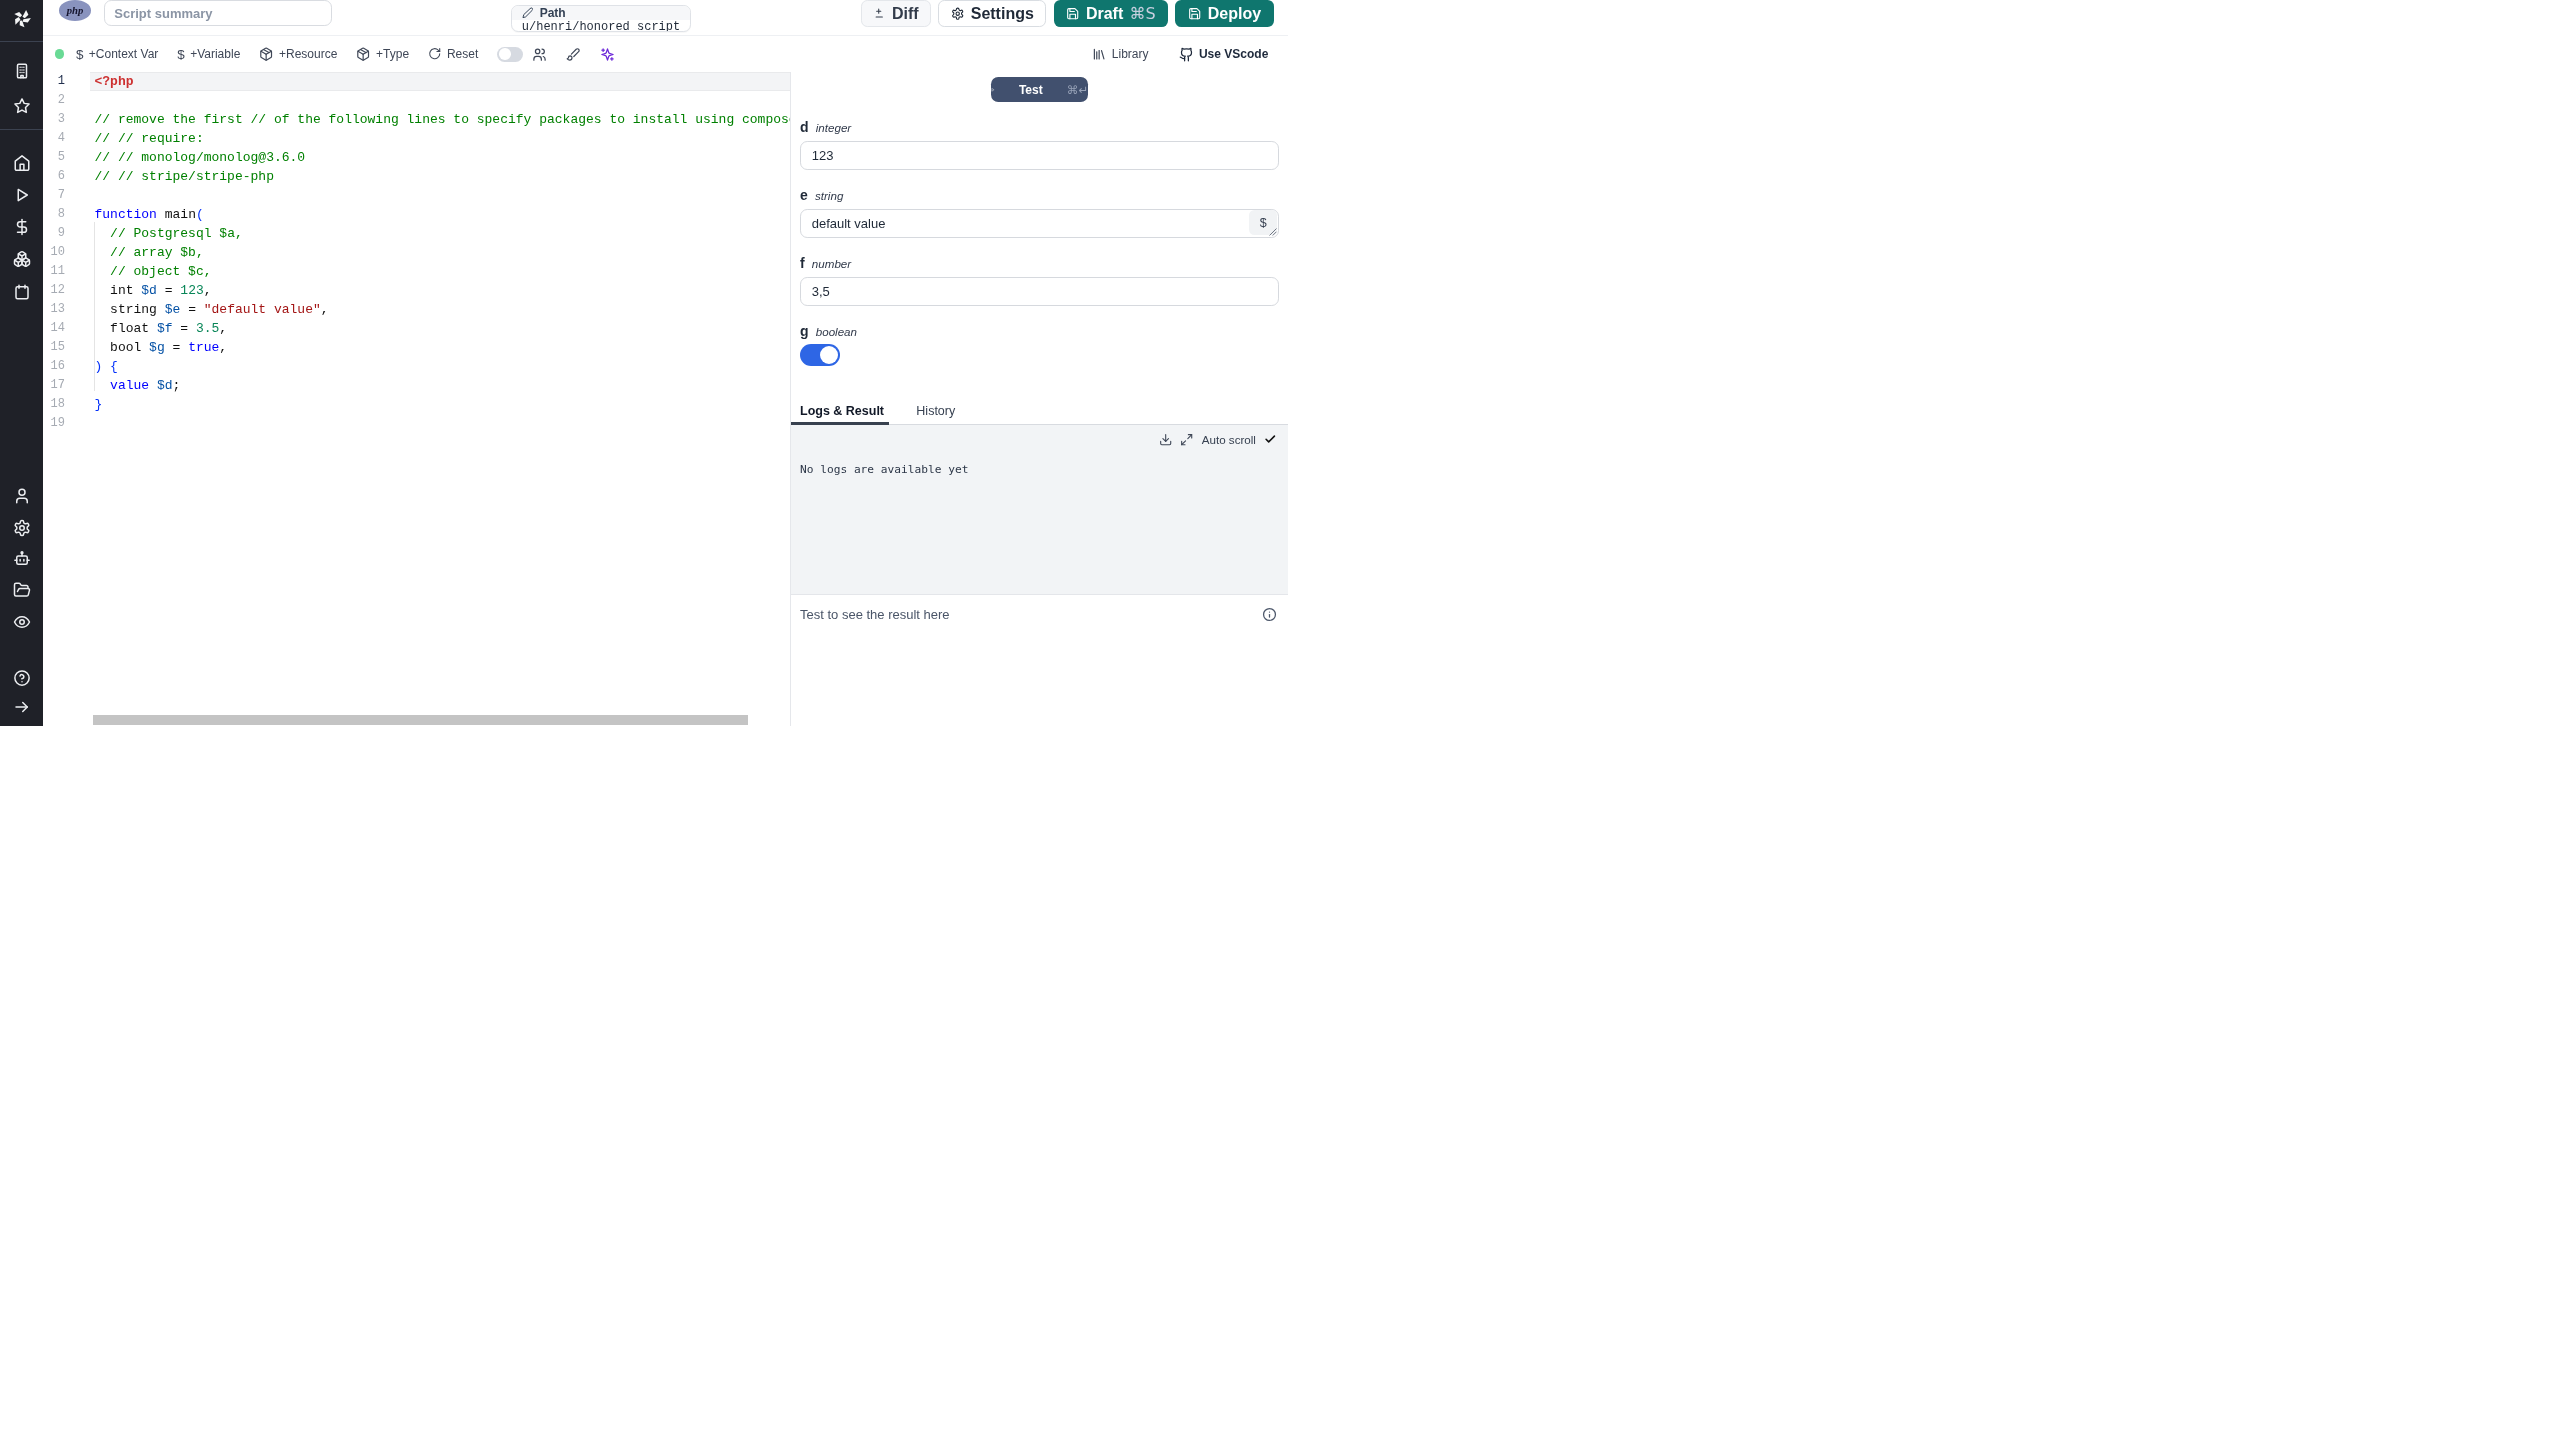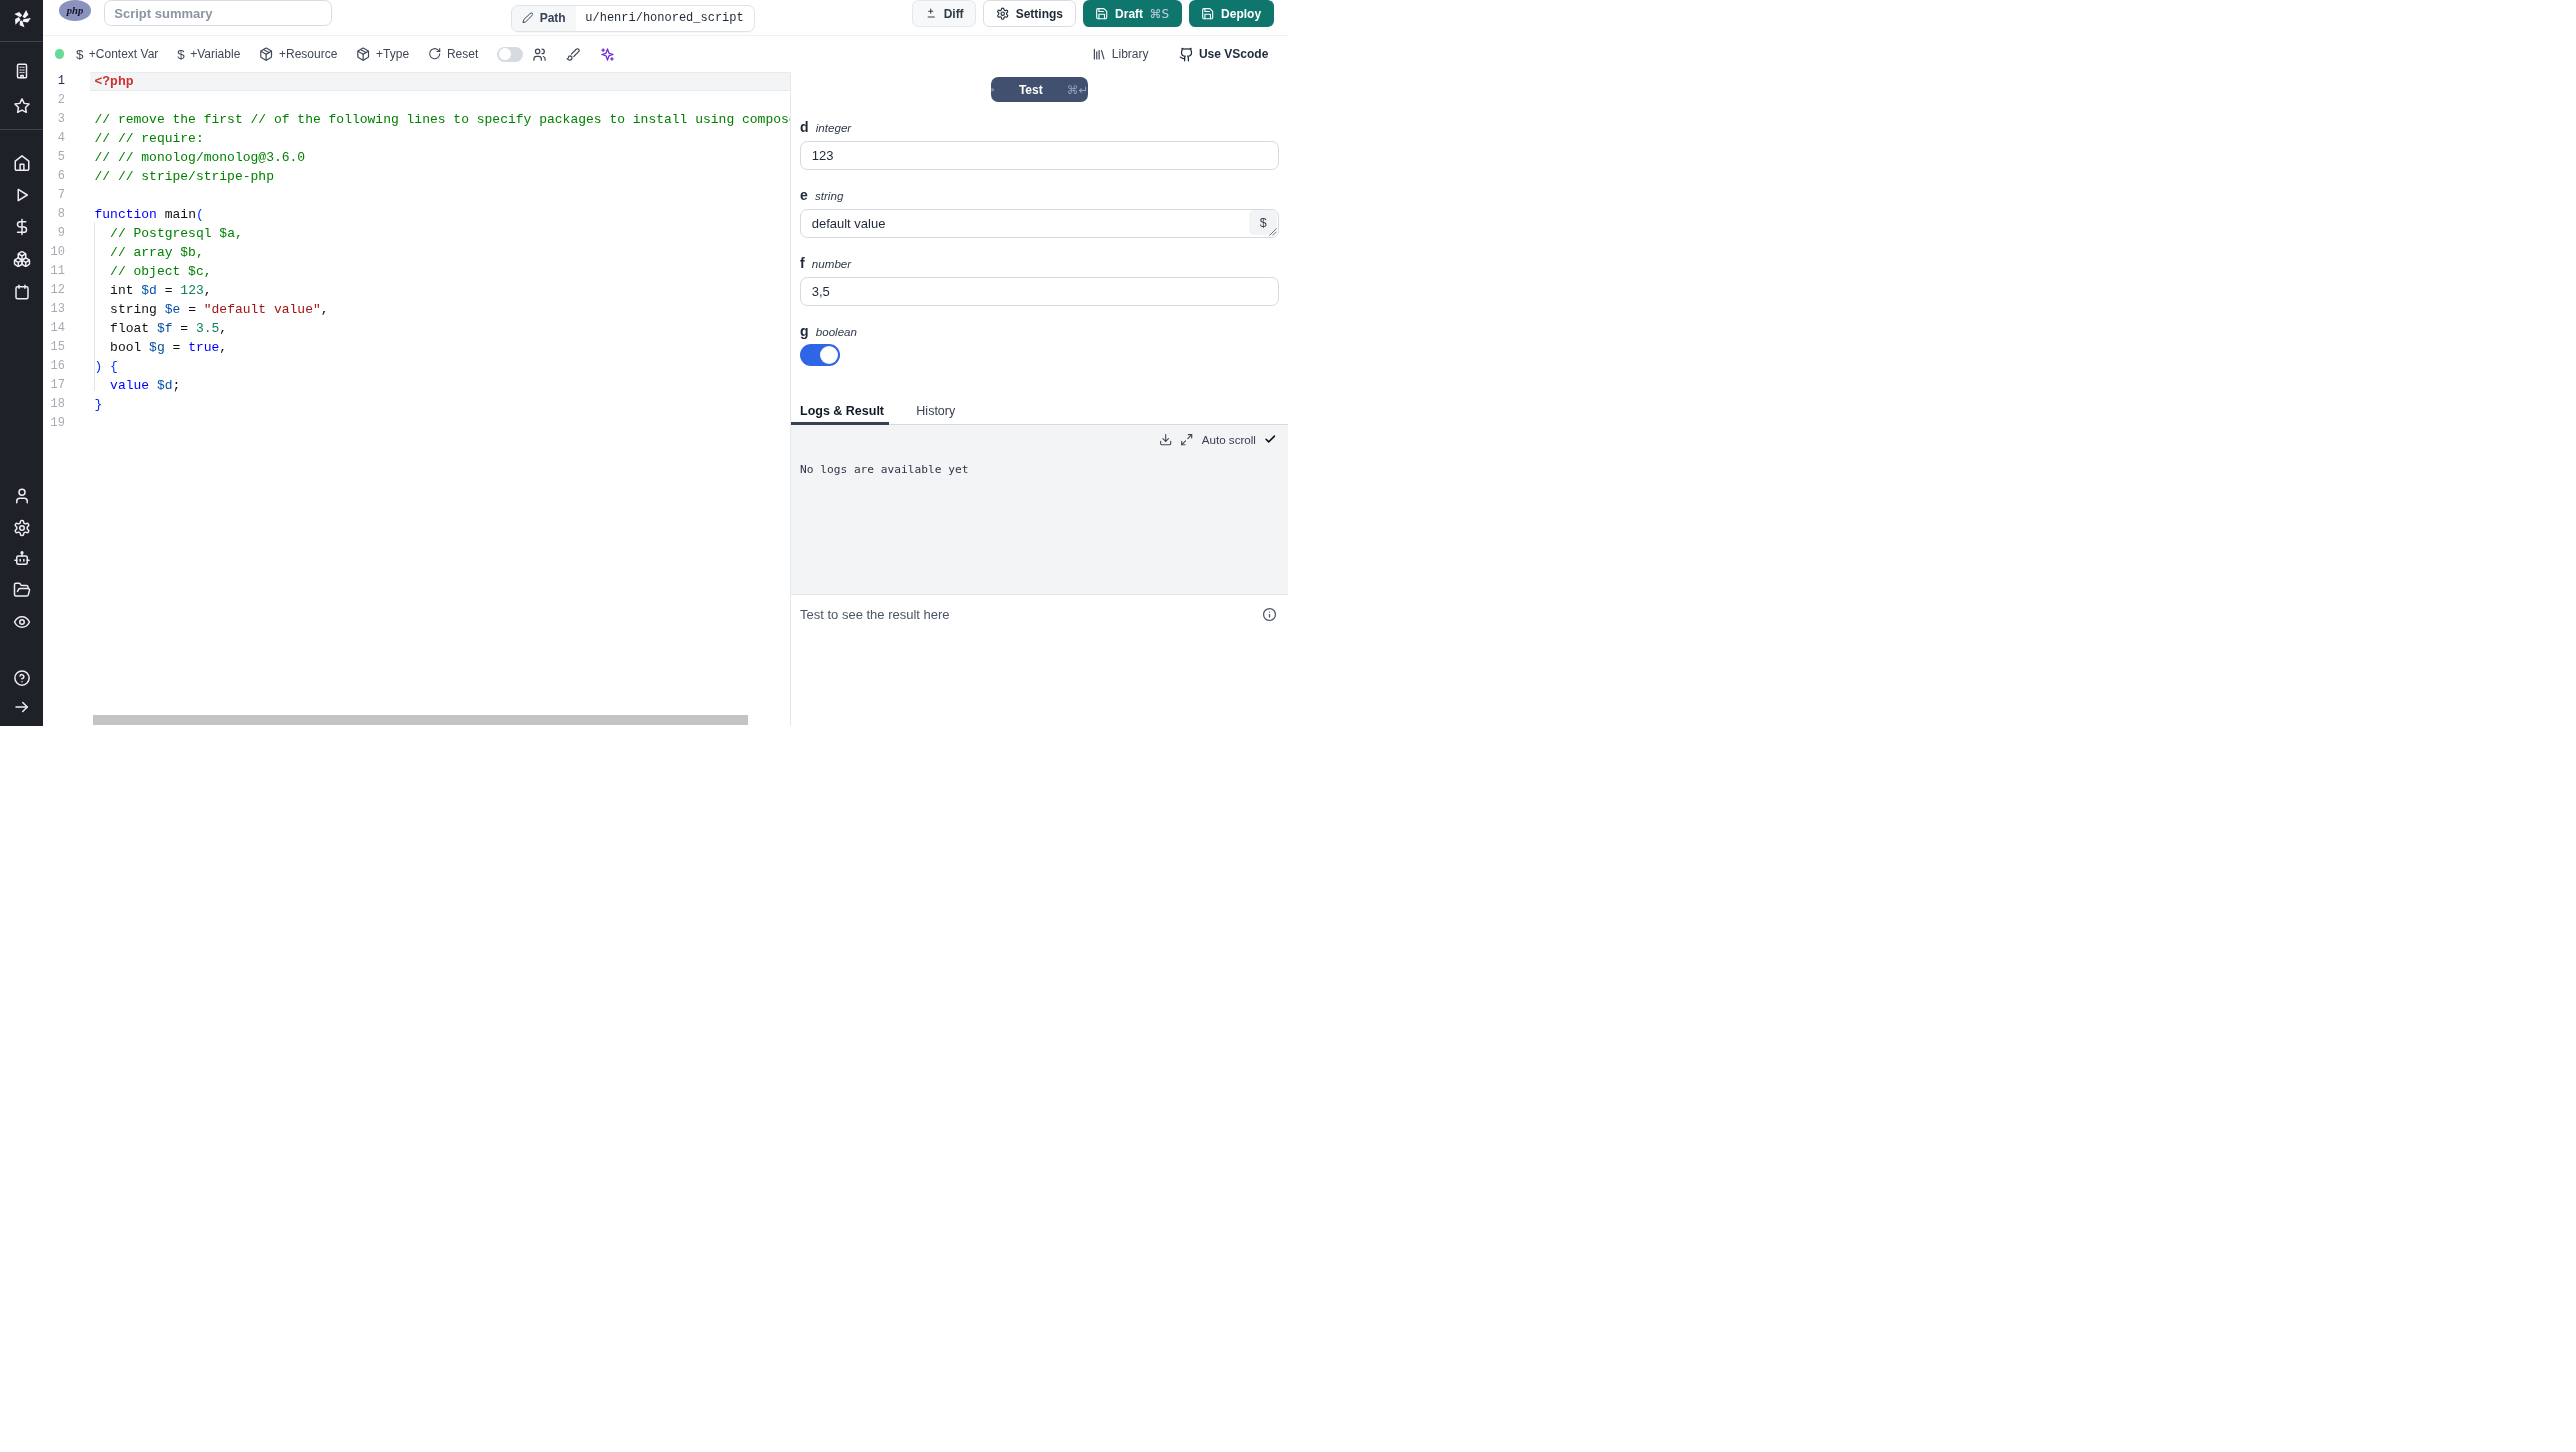--- a/index.html
+++ b/index.html
@@ -17,25 +17,25 @@
   #sb-top{margin-top:19.7px;gap:17px;}
   #sb-main{margin-top:23px;gap:14.3px;}
   #sb-account{margin-top:auto;gap:13.4px;}
   #sb-bottom{margin-top:38px;margin-bottom:10.7px;gap:10.7px;}
 
   
   #topbar{position:absolute;left:43px;top:0;width:1245px;height:36px;background:#fff;border-bottom:0.9px solid #eef0f3;display:flex;align-items:flex-start;}
   .lang-badge{margin-left:16px;width:32px;height:20.6px;border-radius:50%;background:#8993be;display:flex;align-items:center;justify-content:center;font-family:"Liberation Serif","DejaVu Serif",serif;font-style:italic;font-weight:bold;font-size:10.7px;color:#15152e;flex:0 0 auto;}
   #summary-input{margin-left:12.5px;width:228px;height:26px;border:0.9px solid #d9dce1;border-radius:7.2px;padding:0 9.8px;font-size:13px;font-weight:600;color:#374151;outline:none;font-family:inherit;}
   #summary-input::placeholder{color:#8b95a5;font-weight:600;}
-  .path-pill{position:absolute;left:468px;top:4.5px;height:27px;display:flex;align-items:stretch;border:0.9px solid #dfe2e7;border-radius:7.2px;overflow:hidden;background:#fff;box-shadow:0 0.9px 0.9px rgba(0,0,0,.03);cursor:pointer;}
+  .path-pill{position:absolute;left:468px;top:4.5px;height:27px;display:flex;align-items:stretch;border:0.9px solid #dfe2e7;border-radius:7.2px;overflow:hidden;background:#fff;box-shadow:0 0.9px 0.9px rgba(0,0,0,.03);cursor:pointer;flex-direction:column;}
   .path-label{display:flex;align-items:center;gap:6.3px;background:#f6f7f9;padding:0 9.8px;font-size:12px;font-weight:600;color:#334155;}
   .path-value{display:flex;align-items:center;padding:0 9.8px;font-family:"Liberation Mono","DejaVu Sans Mono",monospace;font-size:12px;color:#1f2937;}
   #topbar-right{margin-left:auto;display:flex;align-items:center;gap:7.2px;padding-right:14.3px;}
-  .tb-btn{height:27px;display:flex;align-items:center;gap:6.3px;border-radius:6.3px;font-size:12px;font-weight:600;padding:0 11.6px;cursor:pointer;border:0.9px solid transparent;}
+  .tb-btn{height:27px;display:flex;align-items:center;gap:6.3px;border-radius:6.3px;font-size:16px;font-weight:600;padding:0 11.6px;cursor:pointer;border:0.9px solid transparent;}
   .tb-btn.ghost{background:#f7f8fa;border-color:#e4e7eb;color:#323b4a;}
   .tb-btn.outline{background:#fff;border-color:#d9dde2;color:#1f2937;}
   .tb-btn.primary{background:#0f766e;color:#fff;}
   .tb-btn .shortcut{color:#c6cfdf;font-weight:500;font-family:"DejaVu Sans",sans-serif;}
 
   
   #toolbar{position:absolute;left:43px;top:36px;width:1245px;height:37px;background:#fff;border-bottom:0.9px solid #e7e9ec;display:flex;align-items:center;}
   .status-dot{width:9.8px;height:9.8px;border-radius:50%;background:#69da95;margin-left:11.6px;flex:0 0 auto;}
   .tool-item{display:flex;align-items:center;gap:5.4px;font-size:12px;font-weight:500;color:#3f4757;cursor:pointer;white-space:nowrap;}
   #toolbar .left{display:flex;align-items:center;gap:19px;margin-left:11.6px;}

